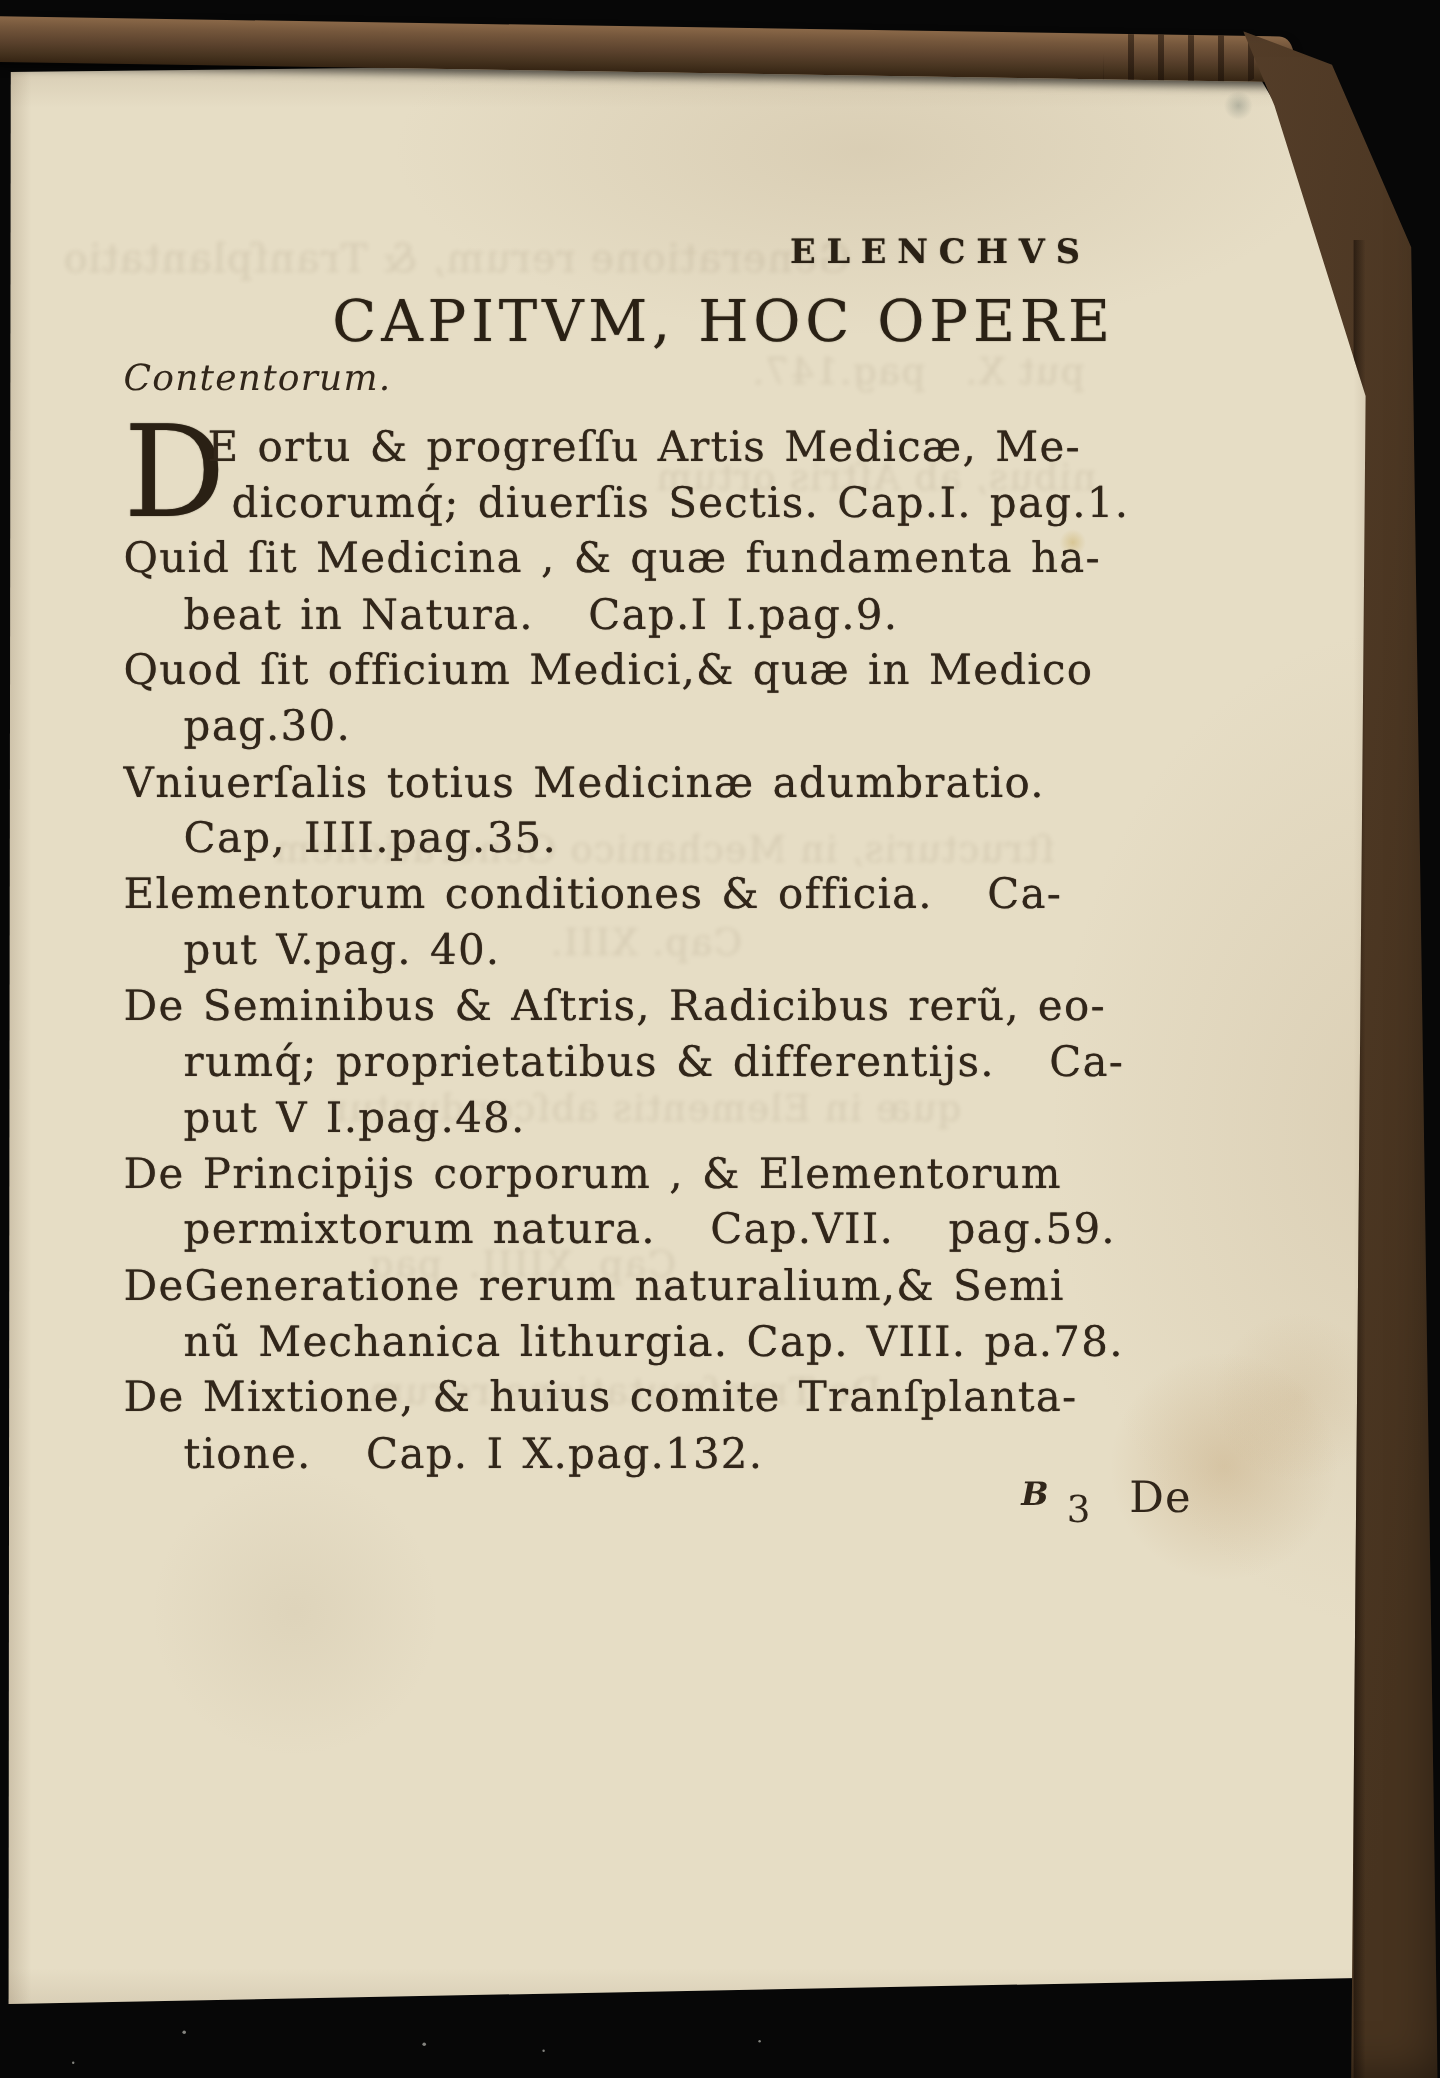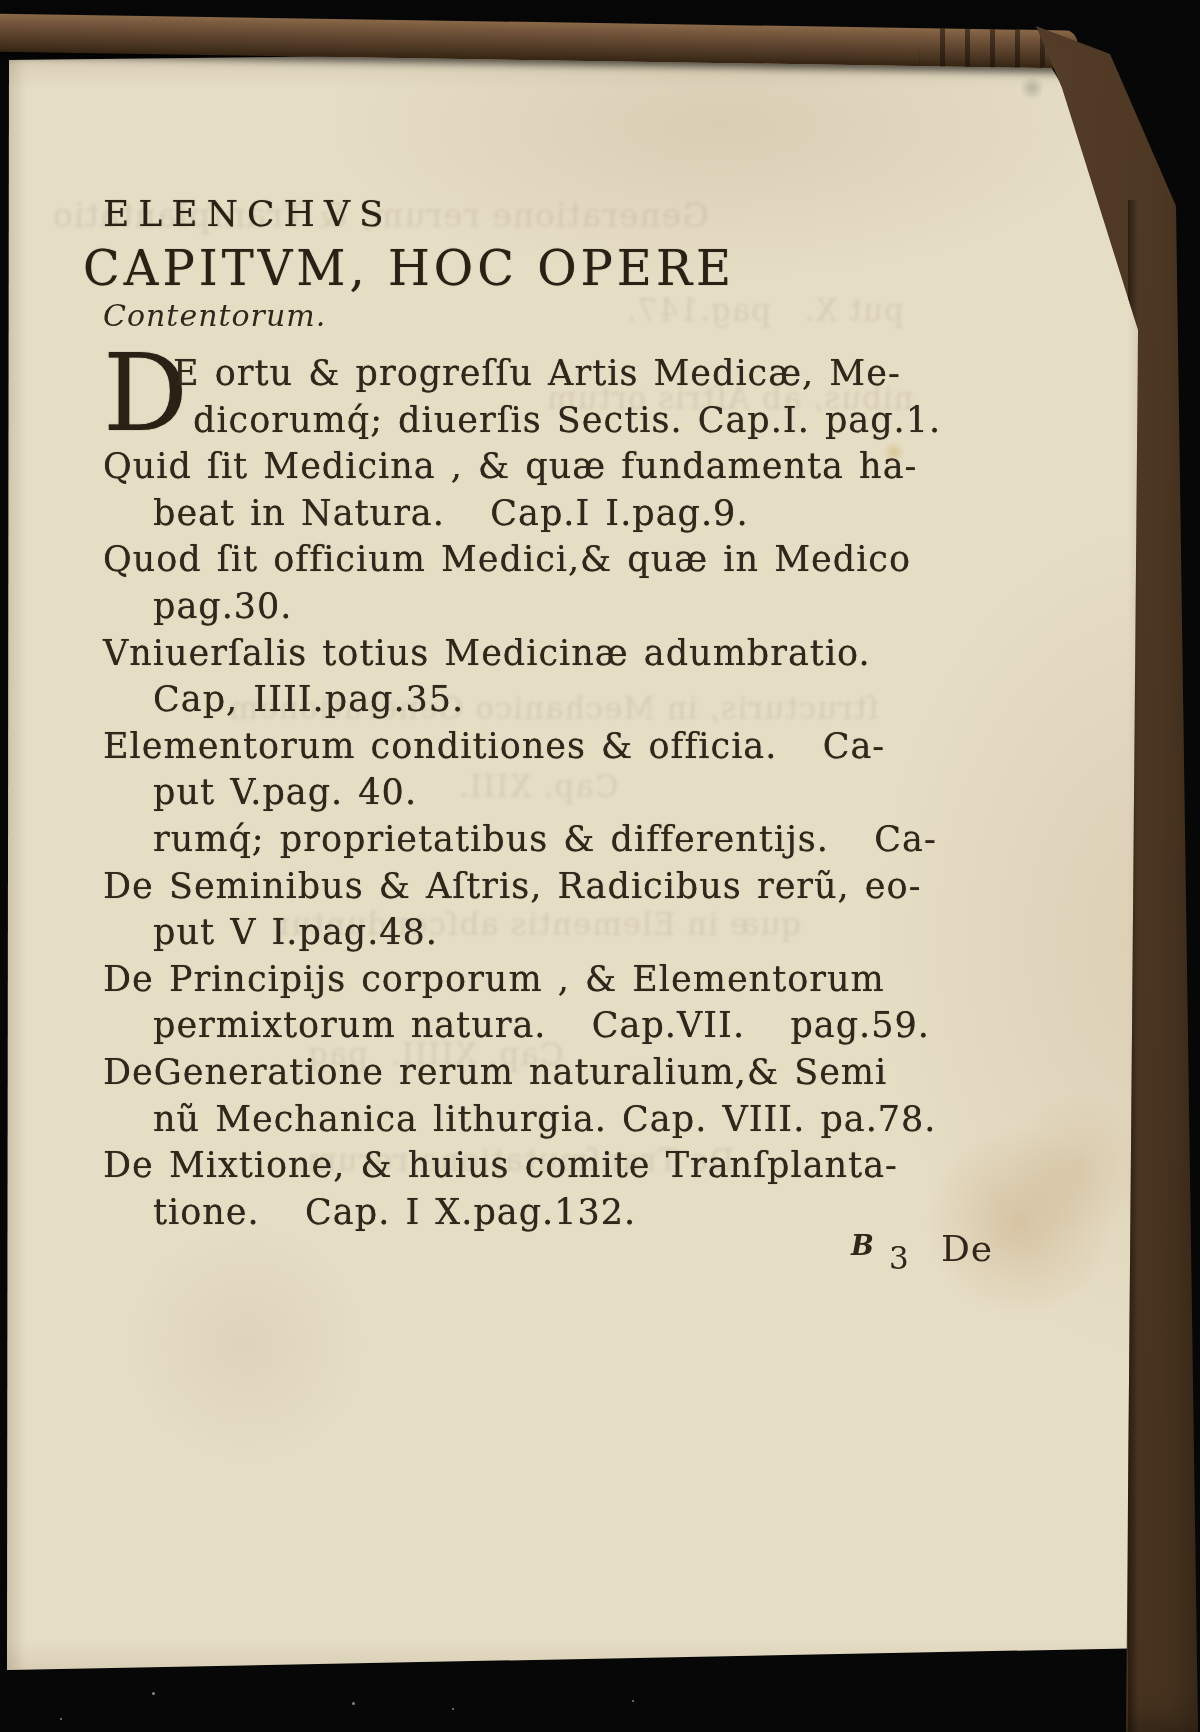--- a/index.html
+++ b/index.html
@@ -72,26 +72,26 @@
   .bleed:nth-child(7){ left:290px; top:992px; }
   .bleed:nth-child(8){ left:300px; top:1098px; }
 
   
   .content {
     position:absolute; left:97px; top:0; width:806px; height:100%;
     color:#31261a;
   }
   .kicker {
     position:absolute; left:0; top:149px; width:100%;
-    text-align:left; font-size:36px; letter-spacing:9px; font-weight:normal;
+    text-align:right; font-size:28px; letter-spacing:9px; font-weight:bold;
     color:#2a2115; text-shadow:0 0 1px rgba(42,33,21,.55);
   }
   .heading {
     position:absolute; left:-20px; top:196px; width:846px;
-    text-align:left; font-size:48px; letter-spacing:4px;
+    text-align:right; font-size:48px; letter-spacing:4px;
     color:#2a2115; text-shadow:0 0 1px rgba(42,33,21,.6);
   }
   .subtitle {
     position:absolute; left:0; top:254px; width:100%;
     text-align:left; font-style:italic; font-size:30px; letter-spacing:1px;
   }
   .dropcap {
     position:absolute; left:0px; top:300px;
     font-size:106px; line-height:100px; color:#2a2014;
     text-shadow:0 0 1px rgba(42,33,21,.7);
@@ -156,22 +156,22 @@
           <div class="line d1"><span class="ltext">E ortu &amp; progreſſu Artis Medicæ, Me-</span></div>
           <div class="line d2"><span class="ltext">dicorumq́; diuerſis Sectis. Cap.I. pag.1.</span></div>
           <div class="line "><span class="ltext">Quid ſit Medicina , &amp; quæ fundamenta ha-</span></div>
           <div class="line ind refline"><span class="ltext">beat in Natura.   Cap.I I.</span><span class="pref">pag.9.</span></div>
           <div class="line "><span class="ltext">Quod ſit officium Medici,&amp; quæ in Medico</span></div>
           <div class="line ind refline"><span class="pref">pag.30.</span></div>
           <div class="line "><span class="ltext">Vniuerſalis totius Medicinæ adumbratio.</span></div>
           <div class="line ind refline"><span class="ltext">Cap, IIII.</span><span class="pref">pag.35.</span></div>
           <div class="line "><span class="ltext">Elementorum conditiones &amp; officia.   Ca-</span></div>
           <div class="line ind refline"><span class="ltext">put V.</span><span class="pref">pag. 40.</span></div>
+          <div class="line "><span class="ltext">De Seminibus &amp; Aſtris, Radicibus rerũ, eo-</span></div>
           <div class="line ind"><span class="ltext">rumq́; proprietatibus &amp; differentijs.   Ca-</span></div>
-          <div class="line "><span class="ltext">De Seminibus &amp; Aſtris, Radicibus rerũ, eo-</span></div>
           <div class="line ind refline"><span class="ltext">put V I.</span><span class="pref">pag.48.</span></div>
           <div class="line "><span class="ltext">De Principijs corporum , &amp; Elementorum</span></div>
           <div class="line ind"><span class="ltext">permixtorum natura.   Cap.VII.   pag.59.</span></div>
           <div class="line "><span class="ltext">DeGeneratione rerum naturalium,&amp; Semi</span></div>
           <div class="line ind"><span class="ltext">nũ Mechanica lithurgia. Cap. VIII. pa.78.</span></div>
           <div class="line "><span class="ltext">De Mixtione, &amp; huius comite Tranſplanta-</span></div>
           <div class="line ind refline"><span class="ltext">tione.   Cap. I X.</span><span class="pref">pag.132.</span></div>
         </div>
 
       <div class="sigrow">

